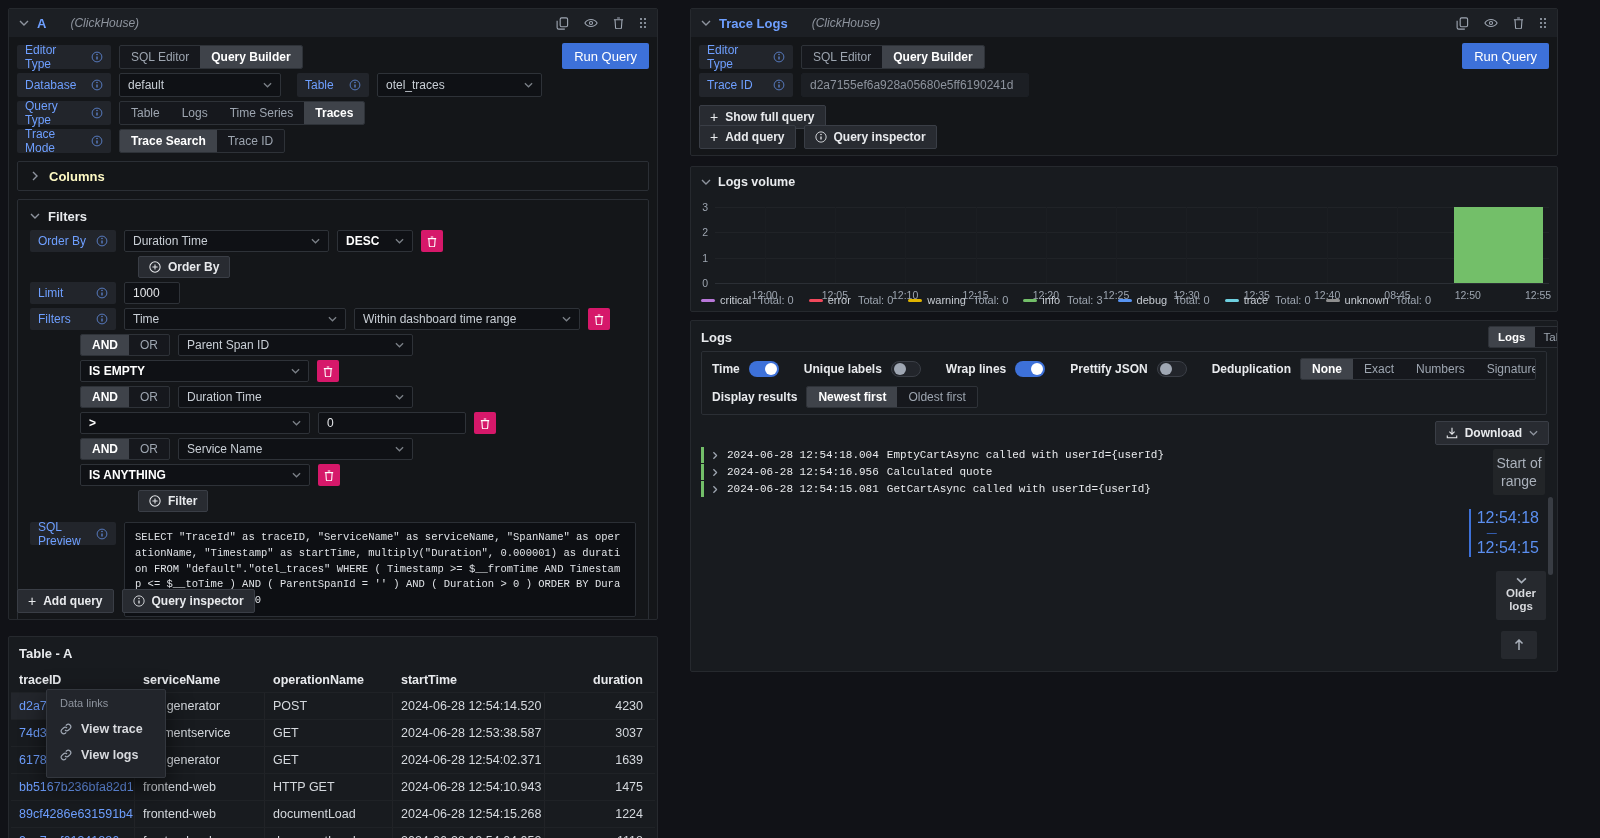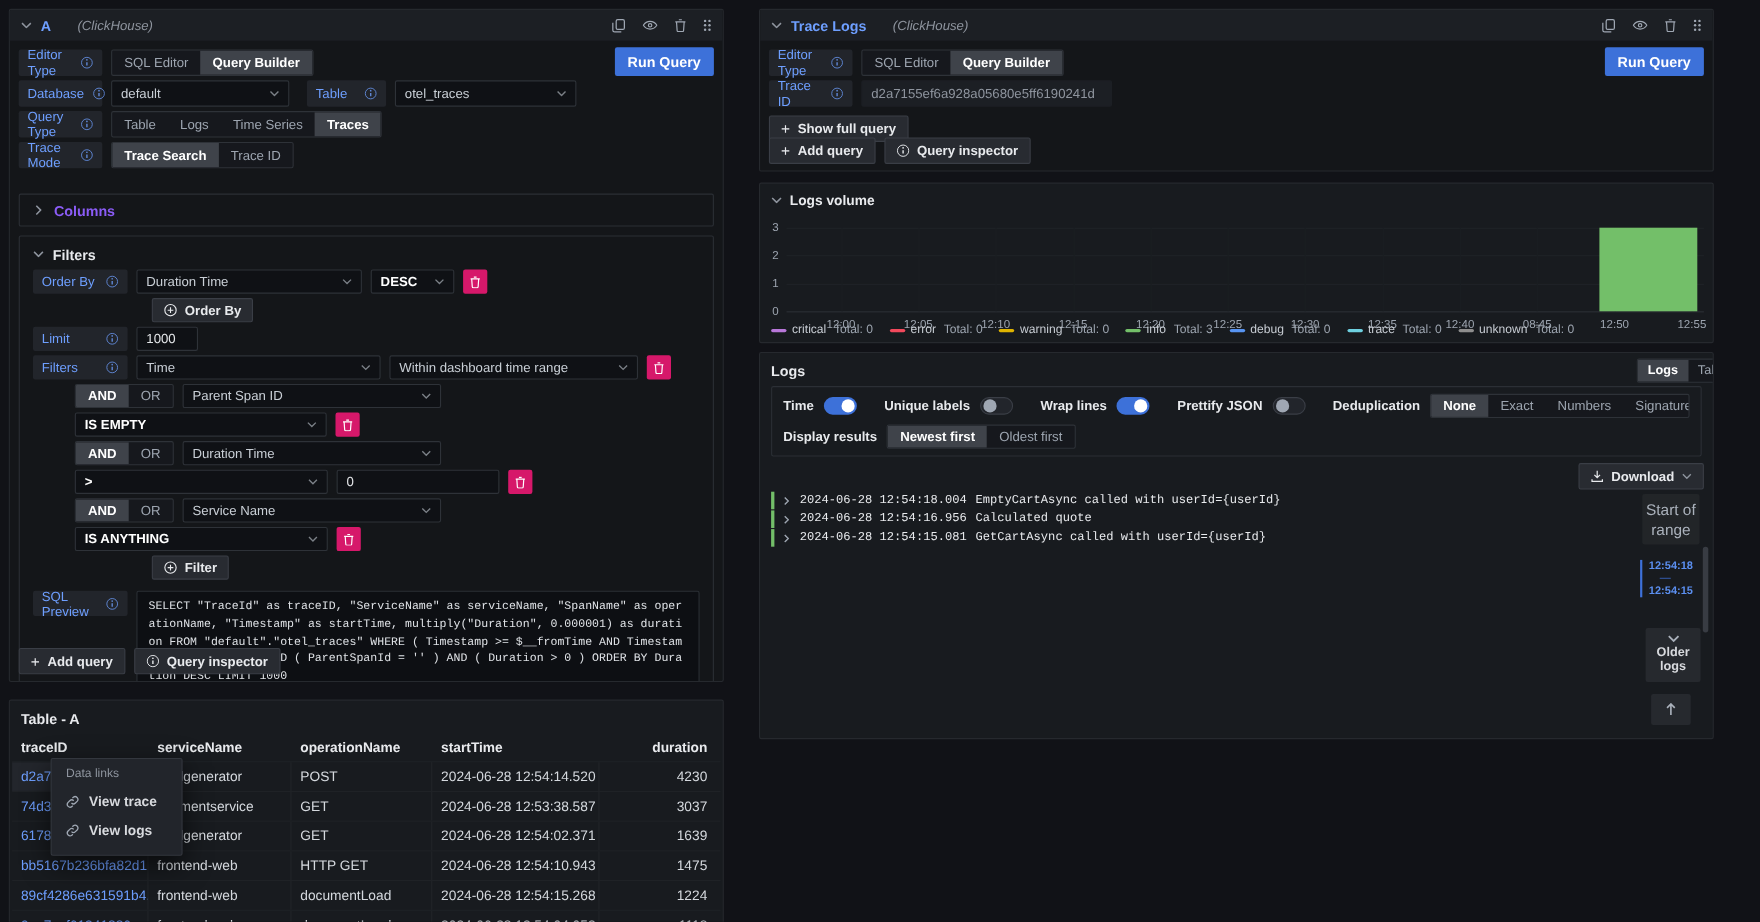--- a/index.html
+++ b/index.html
@@ -13,48 +13,48 @@
   .phdr{height:28px;display:flex;align-items:center;gap:8px;padding:0 10px;background:#1c1f24}
   .chev{color:#8e949e}
   .ptitle{color:#6e9fff;font-weight:700;font-size:13px}
   .phint{color:#8e949e;font-style:italic;font-size:12px;margin-left:16px}
   .hacts{margin-left:auto;display:flex;gap:15px;color:#9fa7b3;align-items:center}
   .pbody{padding:8px;display:flex;flex-direction:column;gap:4px}
   .row{display:flex;align-items:center;gap:8px}
   .chip{display:flex;align-items:center;justify-content:space-between;gap:8px;background:#22252b;
         color:#6e9fff;font-size:12px;font-weight:500;padding:0 8px;height:24px;border-radius:2px;
         box-sizing:border-box;flex:none}
-  .w94{width:76px}.w86{width:86px}
+  .w94{width:94px}.w86{width:86px}
   .ci{opacity:.8;flex:none}
   .rgroup{display:inline-flex;align-items:stretch;height:24px;background:#16181d;
           border:1px solid #2e3238;border-radius:2px;overflow:hidden;box-sizing:border-box}
   .ropt{display:flex;align-items:center;padding:0 11px;font-size:12px;color:#9da5b0;
         cursor:pointer;white-space:nowrap}
   .ropt.sel{background:#3f434a;color:#fff;font-weight:600}
   .select{display:flex;align-items:center;justify-content:space-between;gap:8px;background:#0f1115;
           border:1px solid #2e3238;border-radius:2px;height:24px;padding:0 8px;font-size:12px;
           color:#c9cfd6;box-sizing:border-box;cursor:pointer;flex:none}
   .select .chev{color:#7b8087}
   .tinput{background:#0f1115;border:1px solid #2e3238;border-radius:2px;height:24px;padding:0 8px;
           font-size:12px;color:#e3e5e8;box-sizing:border-box;display:flex;align-items:center;flex:none}
   .btn{display:inline-flex;align-items:center;gap:7px;height:24px;padding:0 10px;border-radius:2px;
        font-size:12px;font-weight:600;cursor:pointer;border:none;font-family:inherit;white-space:nowrap}
   .btn-sec{background:#282b31;border:1px solid #3a3e46;color:#e8eaed}
   .btn-danger{width:24px;height:24px;background:#d6186a;color:#fff;display:inline-flex;flex:none;
               align-items:center;justify-content:center;border-radius:2px;border:none;cursor:pointer}
-  .btn-primary{background:#3d71d9;color:#fff;font-weight:700;font-size:13px;height:26px;padding:0 12px}
+  .btn-primary{background:#3d71d9;color:#fff;font-weight:400;font-size:13px;height:26px;padding:0 12px}
   .fieldset{border:1px solid #2b2f35;border-radius:2px;padding:6px 12px;display:flex;
             flex-direction:column;gap:4px;margin-top:4px}
   .fieldset .select,.fieldset .tinput,.fieldset .chip,.fieldset .rgroup{height:22px}
   .fieldset .btn{height:22px}
   .fieldset .btn-danger{width:22px;height:22px}
   .fs-title{display:flex;align-items:center;gap:8px;color:#e8eaed;font-weight:600;font-size:13px;height:20px}
   .collapse{border:1px solid #2b2f35;border-radius:2px;height:28px;display:flex;align-items:center;
-            gap:9px;padding:0 12px;color:#8b5cf6;font-weight:600;font-size:13px;margin-top:19px;flex:none}
-  .indent90{margin-left:38px}.indent108{margin-left:108px}
+            gap:9px;padding:0 12px;color:#fef9c3;font-weight:600;font-size:13px;margin-top:4px;flex:none}
+  .indent90{margin-left:50px}.indent108{margin-left:108px}
   .sqlbox{flex:1;background:#0d0f13;border:1px solid #2b2f35;border-radius:2px;padding:7px 10px;
           font-family:"Liberation Mono","DejaVu Sans Mono",monospace;font-size:10.5px;line-height:1.5;
           color:#dfe2e6;white-space:pre-wrap;word-break:break-all;align-self:stretch}
   .bottom-btns{position:absolute;left:8px;bottom:6px;display:flex;gap:8px}
   .run-query{position:absolute;right:8px;top:34px}
   
   .tpanel-title{padding:9px 10px 6px;font-weight:600;font-size:13px;color:#e8eaed}
   .thead,.trow{display:flex;align-items:center;margin:0 2px}
   .thead{height:25px;font-weight:700;font-size:12.5px;color:#e8eaed}
   .trow{height:26px;font-size:12.5px;color:#d5d9de;border-top:1px solid #1f2226}
@@ -103,21 +103,21 @@
   .download{position:absolute;right:8px;top:100px}
   .logrows{position:absolute;left:10px;top:126px;width:770px;
            font-family:"Liberation Mono","DejaVu Sans Mono",monospace;font-size:11px;color:#e8eaed}
   .logrow{display:flex;align-items:center;height:16px;border-left:3px solid #73bf69;padding-left:7px;
           margin-bottom:1px;cursor:pointer;white-space:nowrap}
   .lr-chev{color:#9da5b0;margin-right:8px;flex:none}
   .sor{position:absolute;right:12px;top:128px;width:48px;background:#222528;border-radius:2px;
        padding:5px 2px;text-align:center;font-size:14px;color:#aab1bb;line-height:1.3}
   .range{position:absolute;right:18px;top:188px;border-left:2px solid #3d71d9;padding-left:6px;
          display:flex;flex-direction:column;gap:3px}
-  .rt{font-size:10px;font-weight:700;color:#5b8ff0}
+  .rt{font-size:16px;font-weight:400;color:#5b8ff0}
   .rdash{color:#3d71d9;font-size:10px;padding-left:10px;line-height:6px}
   .vthumb{position:absolute;right:4px;top:176px;width:5px;height:78px;background:#383c43;border-radius:3px;cursor:pointer}
   .older{position:absolute;right:11px;top:250px;width:50px;background:#26292e;border-radius:2px;
          padding:6px 0 7px;display:flex;flex-direction:column;align-items:center;gap:3px;color:#d8dade;
          font-size:11.5px;font-weight:600;line-height:1.15;cursor:pointer;text-align:center}
   .older svg{color:#aab1bb}
   .upbtn{position:absolute;right:20px;top:310px;width:36px;height:28px;background:#26292e;border-radius:2px;
          display:flex;align-items:center;justify-content:center;color:#aab1bb;cursor:pointer}
 </style>
 </head>

